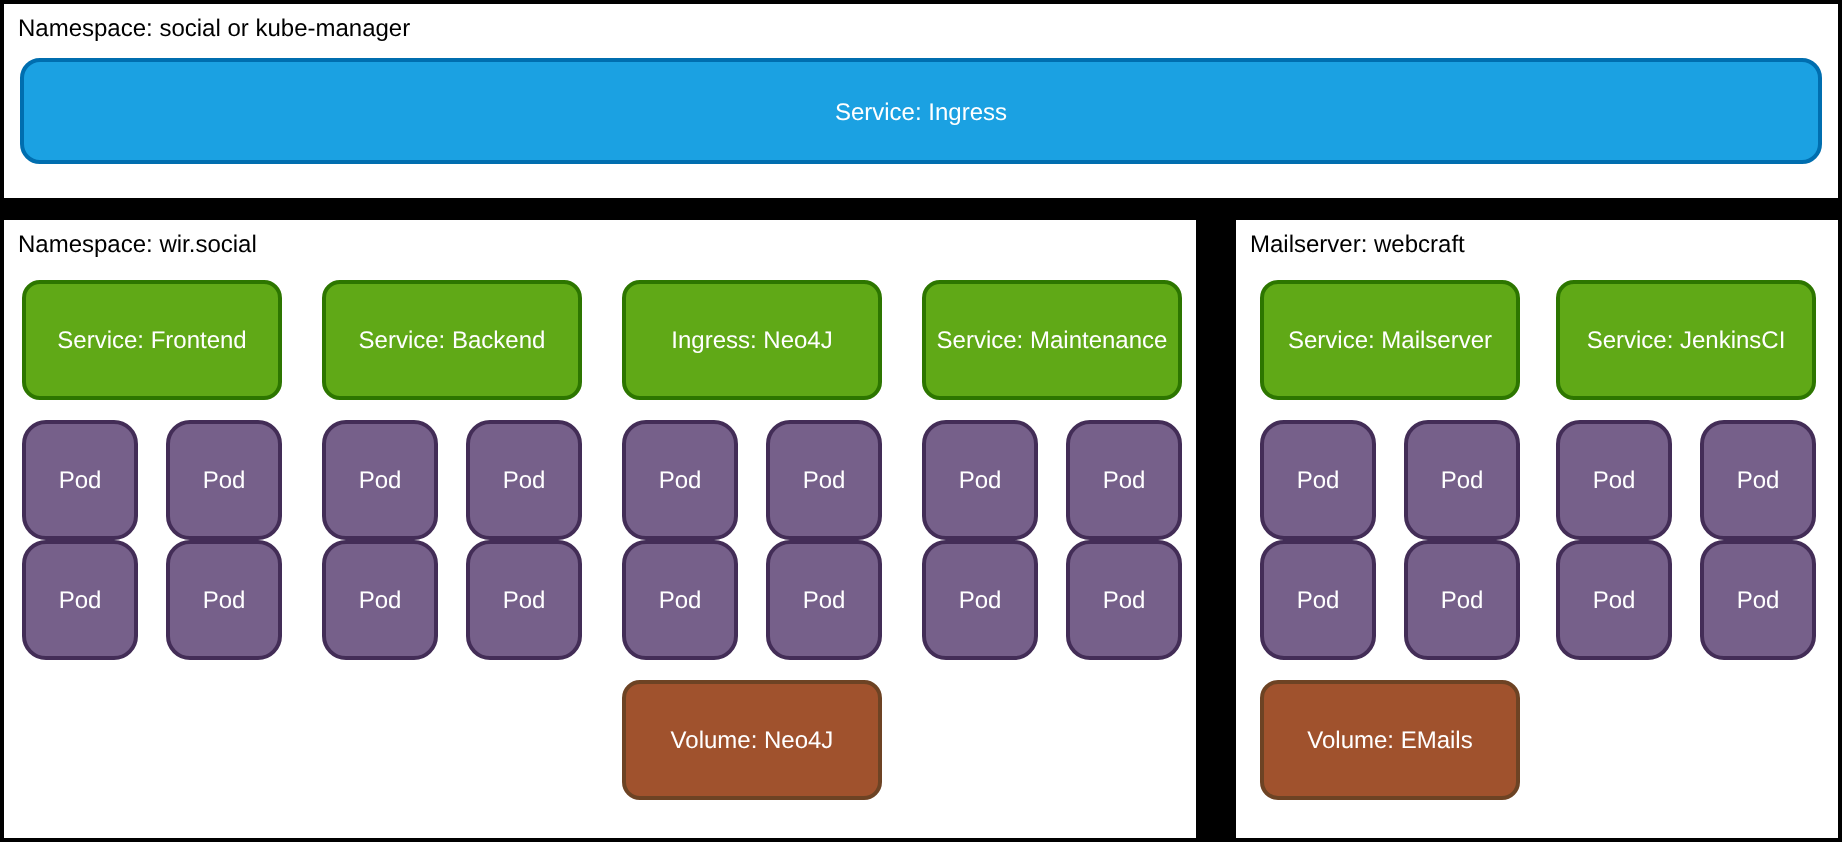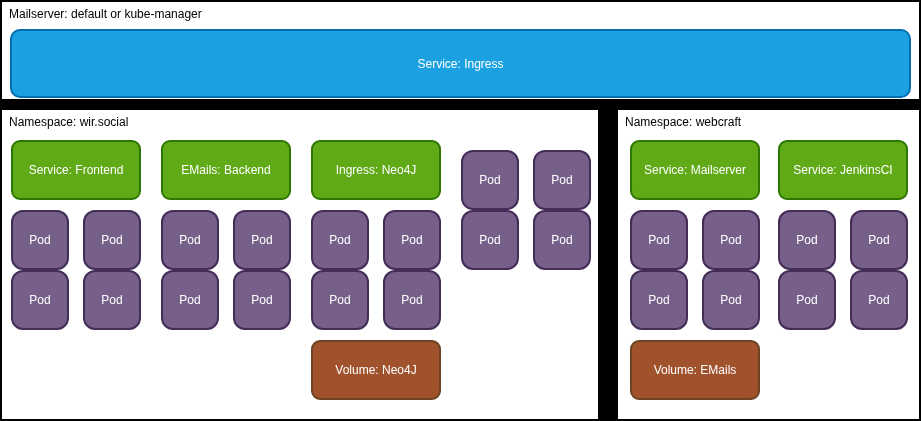--- a/index.html
+++ b/index.html
@@ -27,21 +27,21 @@
     align-items: center;
     justify-content: center;
     color: #fff;
     font-size: 12px;
     text-align: center;
     border-radius: 9px;
   }
   .ingress {
     position: absolute;
     left: 8px; right: 8px; top: 27px;
-    height: 69px;
+    height: 53px;
     background: var(--ingress-fill);
     border: 2px solid var(--ingress-stroke);
     border-radius: 10px;
   }
   .col {
     position: absolute;
     top: 30px;
     width: 130px;
     display: flex;
     flex-direction: column;
@@ -67,70 +67,71 @@
     height: 60px;
     margin-top: 10px;
     background: var(--volume-fill);
     border: 2px solid var(--volume-stroke);
   }
 </style>
 </head>
 <body>
 
 <div class="panel" style="left:2px; top:2px; width:917px; height:97px;">
-  <div class="ns-label">Mailserver: default or kube-manager</div>
+  <div class="ns-label">Namespace: social or kube-manager</div>
   <div class="box ingress">Service: Ingress</div>
 </div>
 
 <div class="panel" style="left:2px; top:110px; width:596px; height:309px;">
   <div class="ns-label">Namespace: wir.social</div>
 
   <div class="col" style="left:9px;justify-content:space-between;">
     <div class="box service">Service: Frontend</div>
     <div class="pods">
       <div class="box pod">Pod</div>
       <div class="box pod">Pod</div>
       <div class="box pod">Pod</div>
       <div class="box pod">Pod</div>
     </div>
   </div>
 
   <div class="col" style="left:159px;">
-    <div class="box service">EMails: Backend</div>
+    <div class="box service">Service: Backend</div>
     <div class="pods">
       <div class="box pod">Pod</div>
       <div class="box pod">Pod</div>
       <div class="box pod">Pod</div>
       <div class="box pod">Pod</div>
     </div>
   </div>
 
   <div class="col" style="left:309px;">
     <div class="box service">Ingress: Neo4J</div>
     <div class="pods">
       <div class="box pod">Pod</div>
       <div class="box pod">Pod</div>
       <div class="box pod">Pod</div>
       <div class="box pod">Pod</div>
     </div>
     <div class="box volume">Volume: Neo4J</div>
   </div>
 
   <div class="col" style="left:459px;">
+    <div class="box service">Service: Maintenance</div>
     <div class="pods">
       <div class="box pod">Pod</div>
       <div class="box pod">Pod</div>
       <div class="box pod">Pod</div>
       <div class="box pod">Pod</div>
     </div>
   </div>
 </div>
 
 <div class="panel" style="left:618px; top:110px; width:301px; height:309px;">
-  <div class="ns-label">Namespace: webcraft</div>
+  <div class="ns-label">Mailserver: webcraft</div>
 
   <div class="col" style="left:12px;">
     <div class="box service">Service: Mailserver</div>
     <div class="pods">
       <div class="box pod">Pod</div>
       <div class="box pod">Pod</div>
       <div class="box pod">Pod</div>
       <div class="box pod">Pod</div>
     </div>
     <div class="box volume">Volume: EMails</div>

